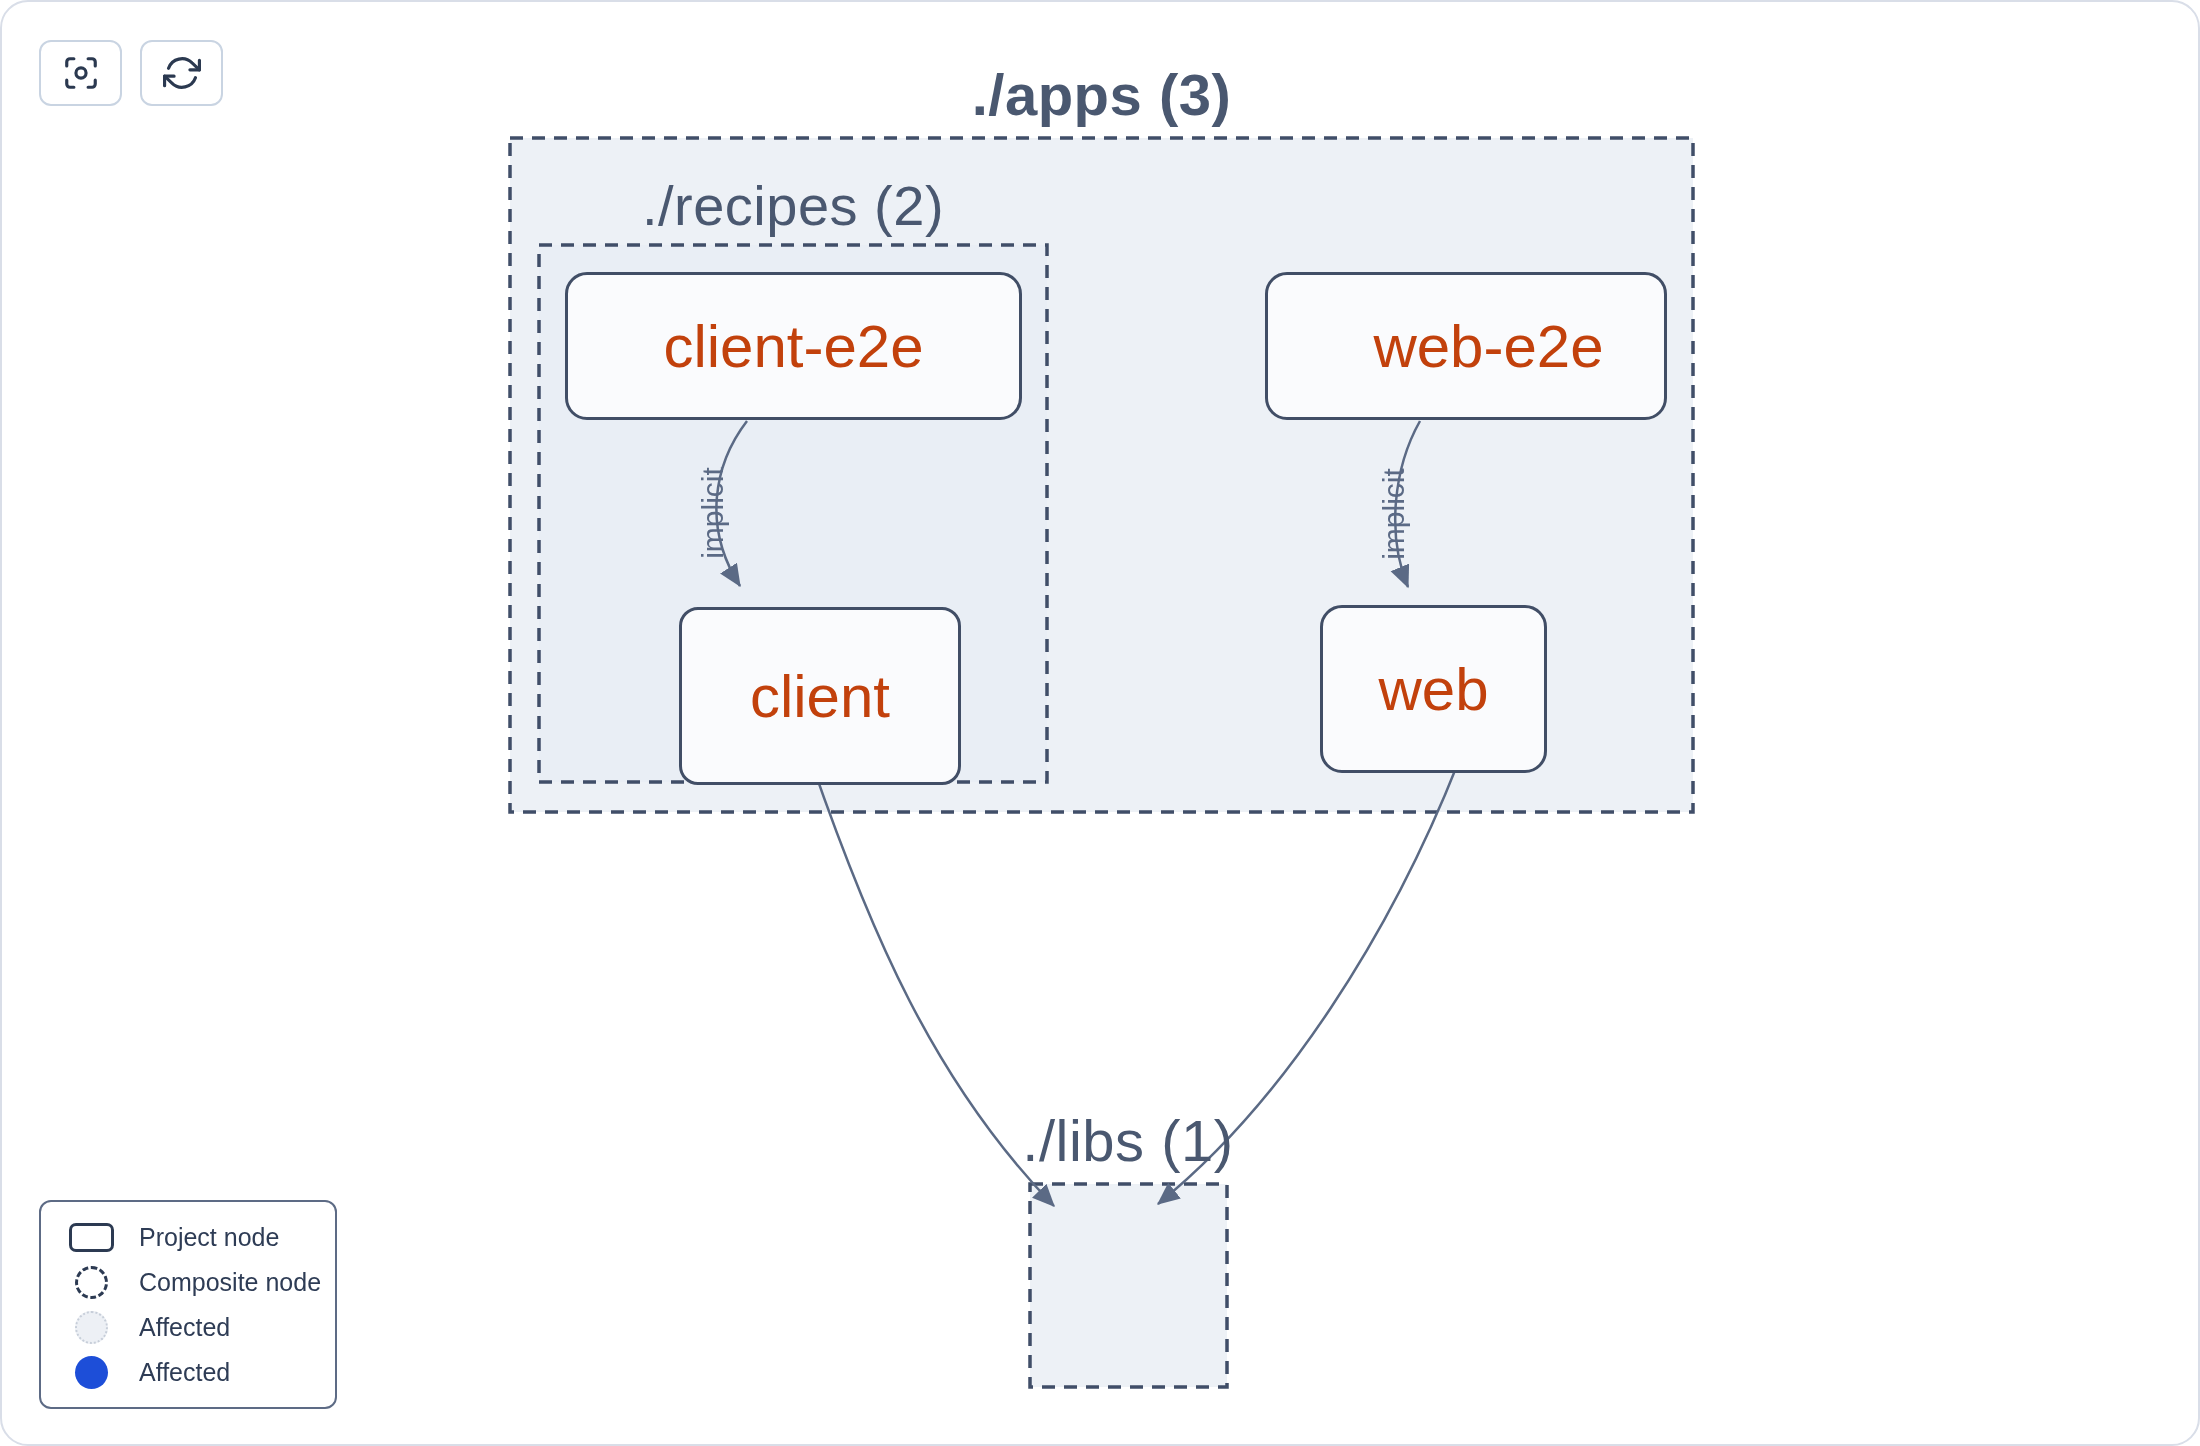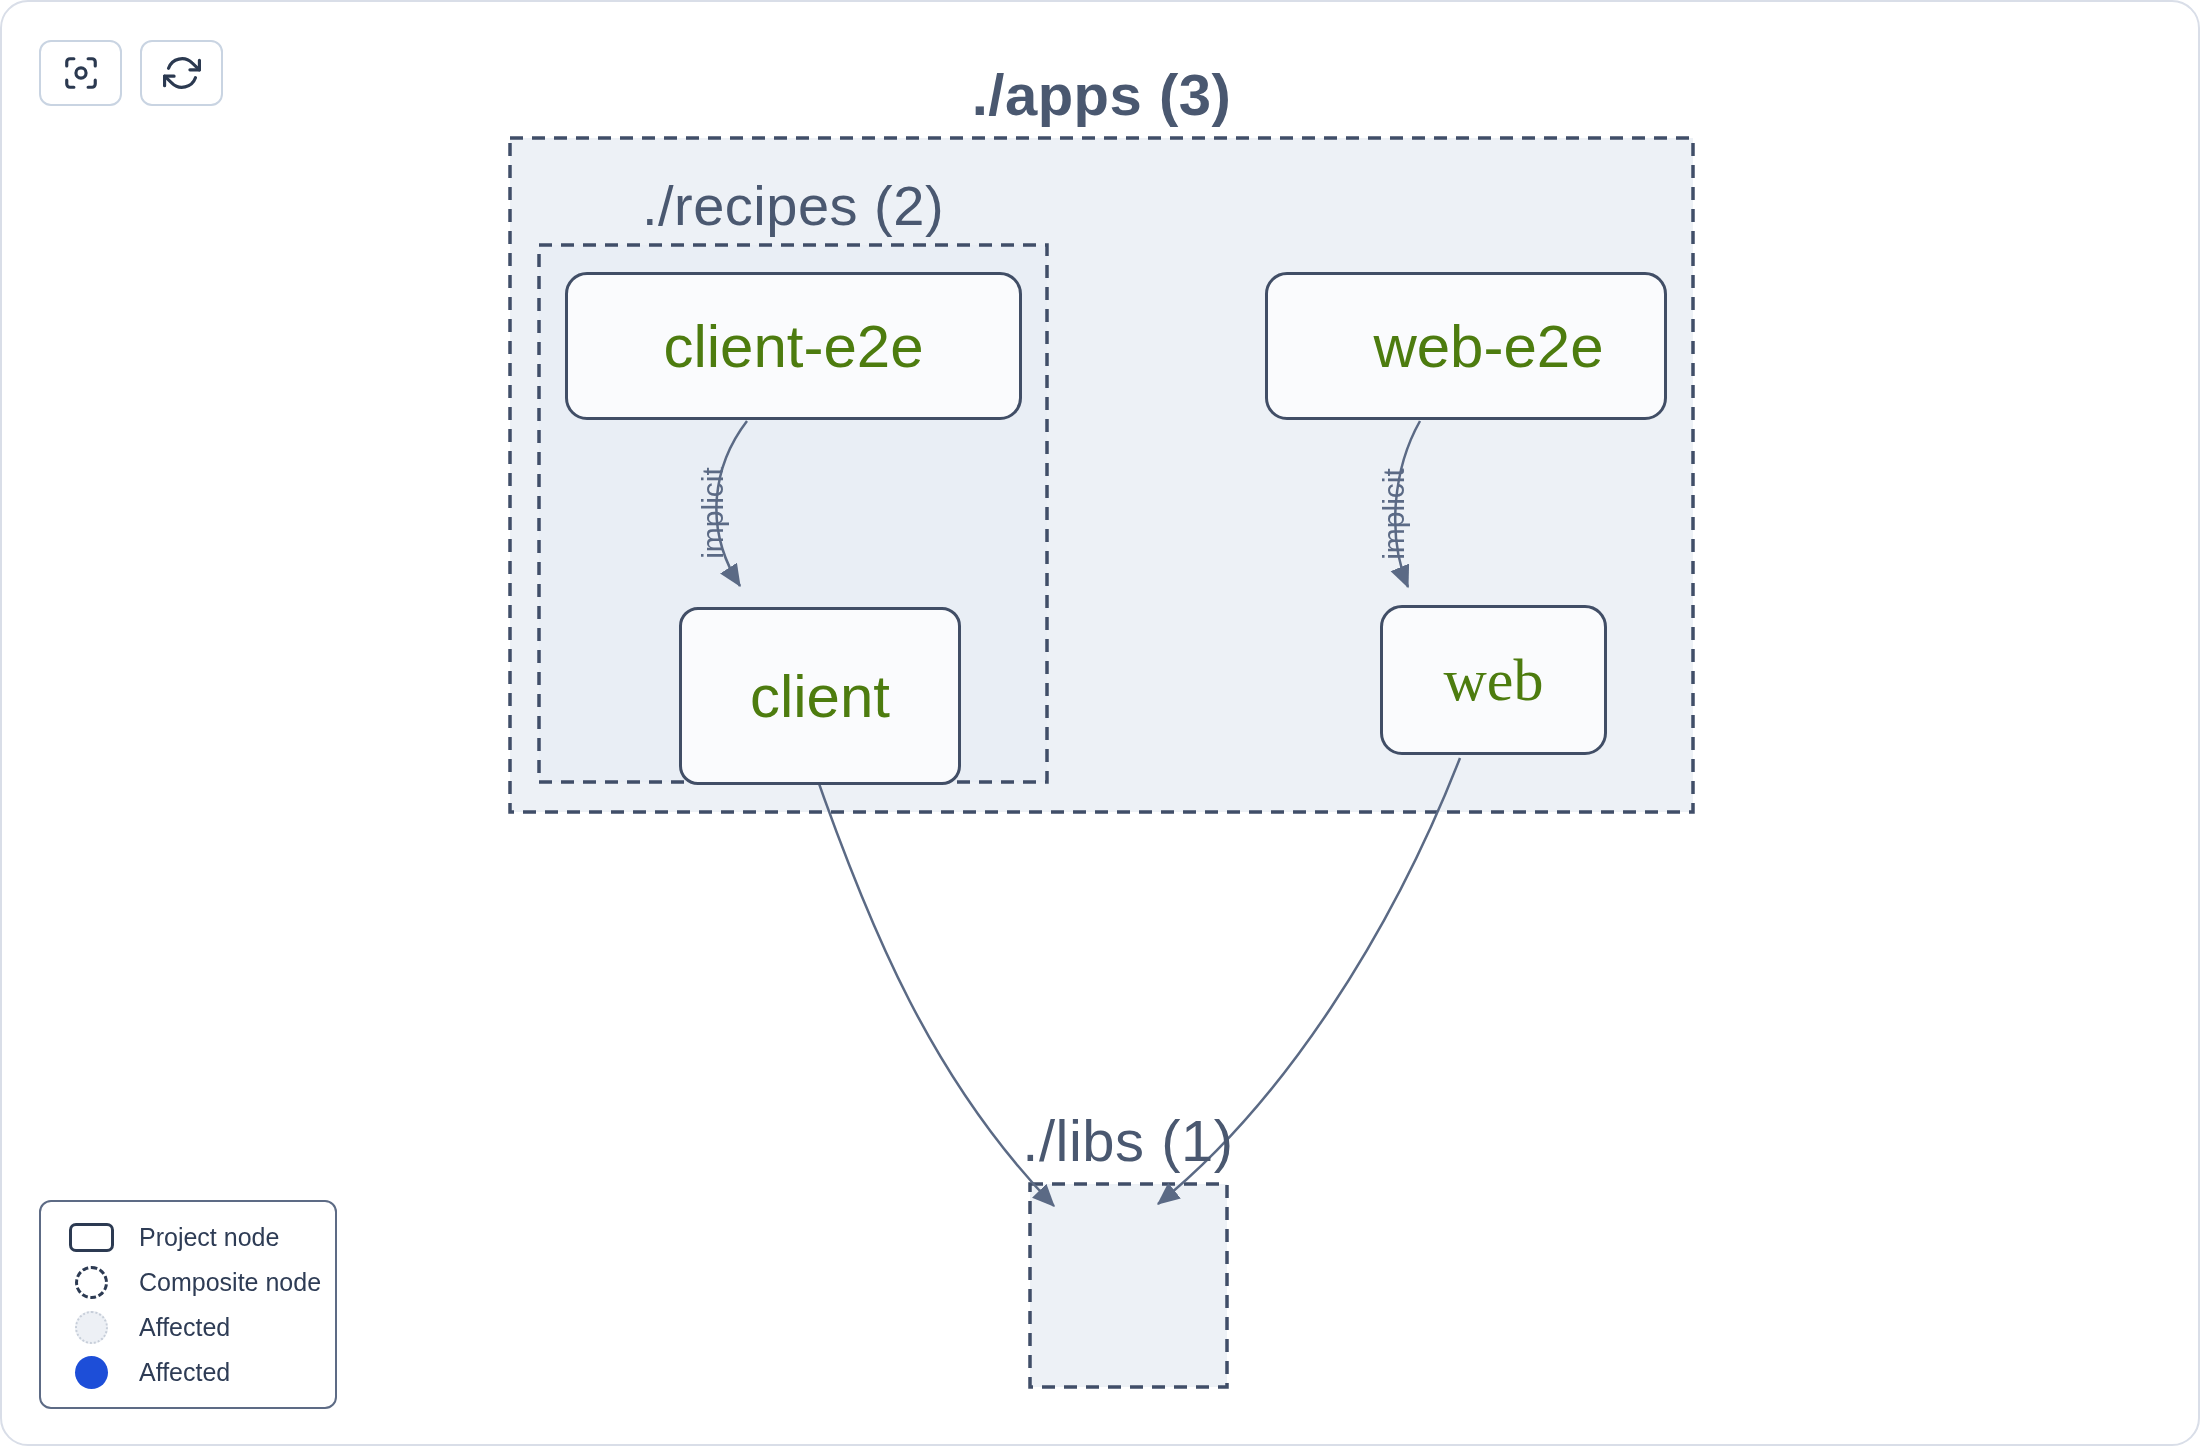--- a/index.html
+++ b/index.html
@@ -25,26 +25,26 @@
     text-align:center;white-space:nowrap;letter-spacing:0.5px;
   }
   #apps-title{left:508px;width:1183px;top:58px;font-weight:bold;}
   #recipes-title{left:537px;width:508px;top:170px;font-size:56px;}
   #libs-title{left:940px;width:372px;top:1104px;}
 
   
   .pnode{
     position:absolute;display:flex;align-items:center;justify-content:center;
     background:#fafbfd;border:3px solid #414e66;border-radius:22px;
-    color:#4d7c0f;font-size:60px;box-sizing:border-box;cursor:pointer;
+    color:#c2410c;font-size:60px;box-sizing:border-box;cursor:pointer;
   }
   #node-client-e2e{left:563px;top:270px;width:457px;height:148px;}
   #node-web-e2e{left:1263px;top:270px;width:402px;height:148px;padding-left:45px;}
   #node-client{left:677px;top:605px;width:282px;height:178px;border-radius:19px;}
-  #node-web{left:1378px;top:603px;width:227px;height:150px;font-family:Liberation Serif, serif;}
+  #node-web{left:1318px;top:603px;width:227px;height:168px;}
   #node-ui{
     left:1057px;top:1210px;width:143px;height:150px;
     background:#2563eb;color:#ffffff;border-color:#2c3950;border-radius:20px;
   }
 
   
   .edge-label{
     position:absolute;width:100px;text-align:center;color:#5b6a85;font-size:30px;
     transform:rotate(-90deg);transform-origin:center;white-space:nowrap;
   }

